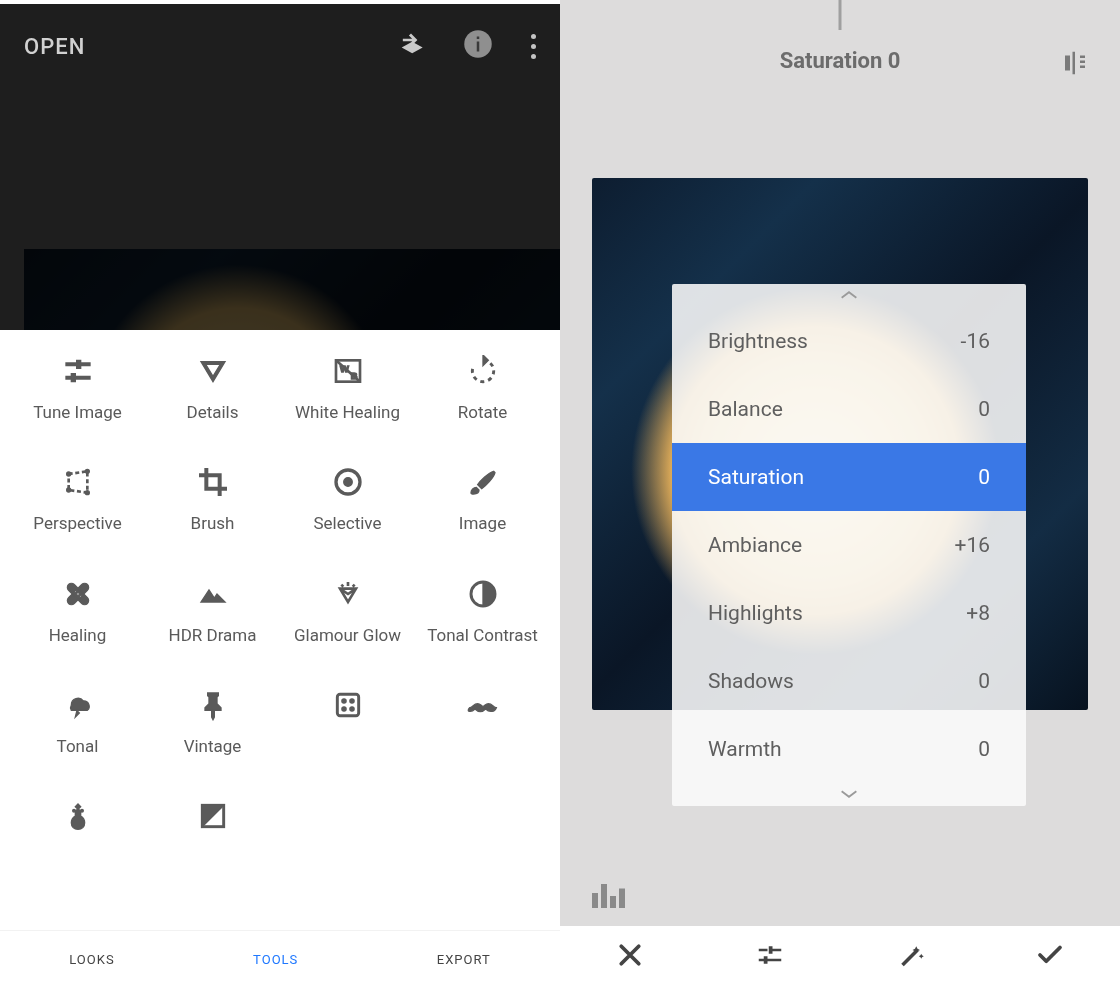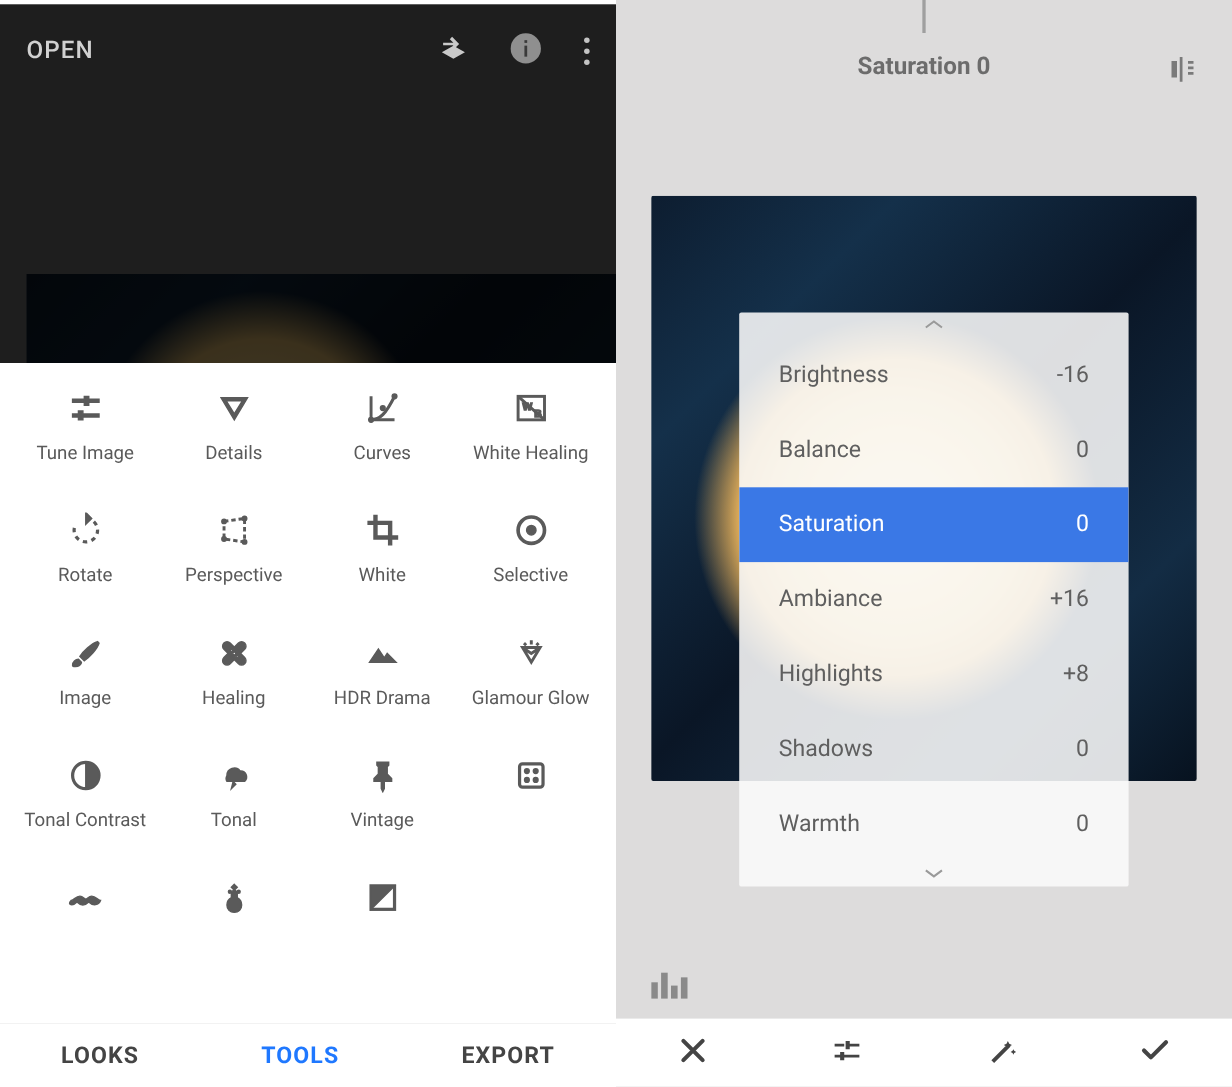--- a/index.html
+++ b/index.html
@@ -26,21 +26,21 @@
   .left-photo .dim { position:absolute; inset:0; background:rgba(0,0,0,0.5); }
 
   .tools-sheet { position:absolute; left:0; right:0; top:330px; bottom:58px; background:#fff; padding:24px 10px 0 10px; overflow:hidden; }
   .tools-grid { display:grid; grid-template-columns:repeat(4,1fr); row-gap:42px; }
   .tool { display:flex; flex-direction:column; align-items:center; gap:14px; }
   .tool .ico { width:34px; height:34px; display:flex; align-items:center; justify-content:center; color:#5a5a5a; }
   .tool .ico svg { width:32px; height:32px; fill:#5a5a5a; stroke:#5a5a5a; }
   .tool .lbl { font-size:17px; color:#5a5a5a; text-align:left; line-height:1.25; max-width:120px; }
 
   .bottom-tabs { position:absolute; left:0; right:0; bottom:0; height:58px; background:#fff; display:flex; align-items:center; justify-content:space-around; border-top:1px solid rgba(0,0,0,0.05);}
-  .tab { font-size:21px; font-weight:700; letter-spacing:1px; color:#444; }
+  .tab { font-size:13px; font-weight:400; letter-spacing:1px; color:#444; }
   .tab.active { color:#1f78ff; }
 
   
   .right { background:#dddcdc; }
   .r-header { position:absolute; top:0; left:0; right:0; height:120px; display:flex; align-items:center; justify-content:center;font-weight:bold; }
   .r-header .slider-line { position:absolute; top:0; left:50%; width:3px; height:30px; background:#9f9f9f; transform:translateX(-50%); }
   .r-header .title { font-size:22px; color:#6c6c6c; }
   .r-header .compare { position:absolute; right:30px; top:48px; }
   .r-header .compare svg { width:30px; height:30px; fill:#7a7a7a; }
 
@@ -113,33 +113,20 @@
 
         <div class="tool">
           <div class="ico">
             <svg viewBox="0 0 24 24">
                 <path d="M3 5h18L12 20 3 5zm3.5 2L12 16l5.5-9h-11z"></path>
               </svg>
           </div>
           <div class="lbl">Details</div>
         </div>
 
-        <div class="tool">
-          <div class="ico">
-            <svg viewBox="0 0 24 24">
-                <path d="M4 20V4" stroke-width="2" fill="none"></path>
-                <path d="M4 20h16" stroke-width="2" fill="none"></path>
-                <path d="M4 20c6 0 10-4 16-16" stroke-width="2.2" fill="none"></path>
-                <circle cx="4" cy="20" r="1.6"></circle>
-                <circle cx="12" cy="12" r="1.6"></circle>
-                <circle cx="20" cy="4" r="1.6"></circle>
-              </svg>
-          </div>
-          <div class="lbl">Curves</div>
-        </div>
 
         <div class="tool">
           <div class="ico">
             <svg viewBox="0 0 24 24">
                 <rect x="3" y="4" width="18" height="16" fill="none" stroke-width="2"></rect>
                 <path d="M3 4l18 16" stroke-width="2" fill="none"></path>
                 <text x="6" y="13" font-size="7" fill="#5a5a5a" font-family="Arial" font-weight="bold">W</text>
                 <text x="14" y="18" font-size="7" fill="#5a5a5a" font-family="Arial" font-weight="bold">B</text>
               </svg>
           </div>
@@ -169,21 +156,21 @@
           </div>
           <div class="lbl">Perspective</div>
         </div>
 
         <div class="tool">
           <div class="ico">
             <svg viewBox="0 0 24 24">
                 <path d="M6 2v4H2v2h4v10h10v4h2v-4h4v-2h-4V6H8V2H6zm2 6h8v8H8V8z"></path>
               </svg>
           </div>
-          <div class="lbl">White</div>
+          <div class="lbl">Brush</div>
         </div>
 
         <div class="tool">
           <div class="ico">
             <svg viewBox="0 0 24 24">
                 <circle cx="12" cy="12" r="9" fill="none" stroke-width="2.5"></circle>
                 <circle cx="12" cy="12" r="3.2"></circle>
               </svg>
           </div>
           <div class="lbl">Selective</div>

